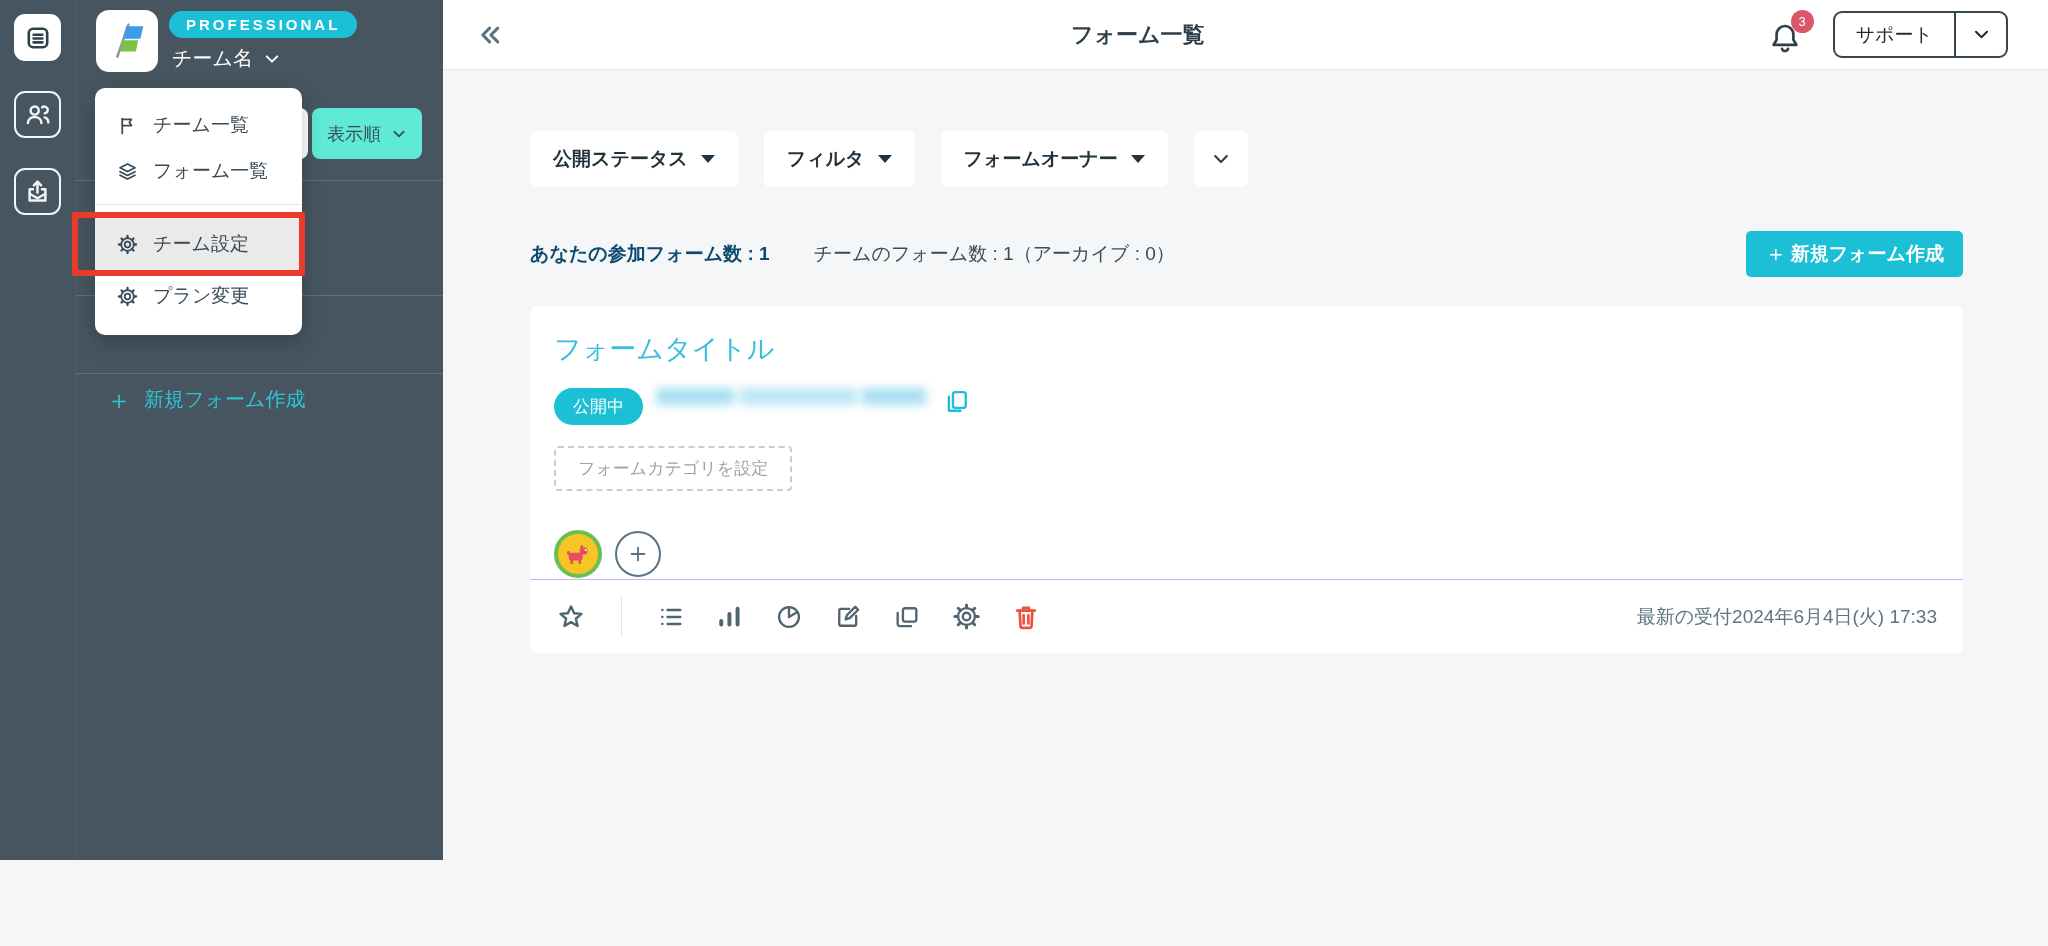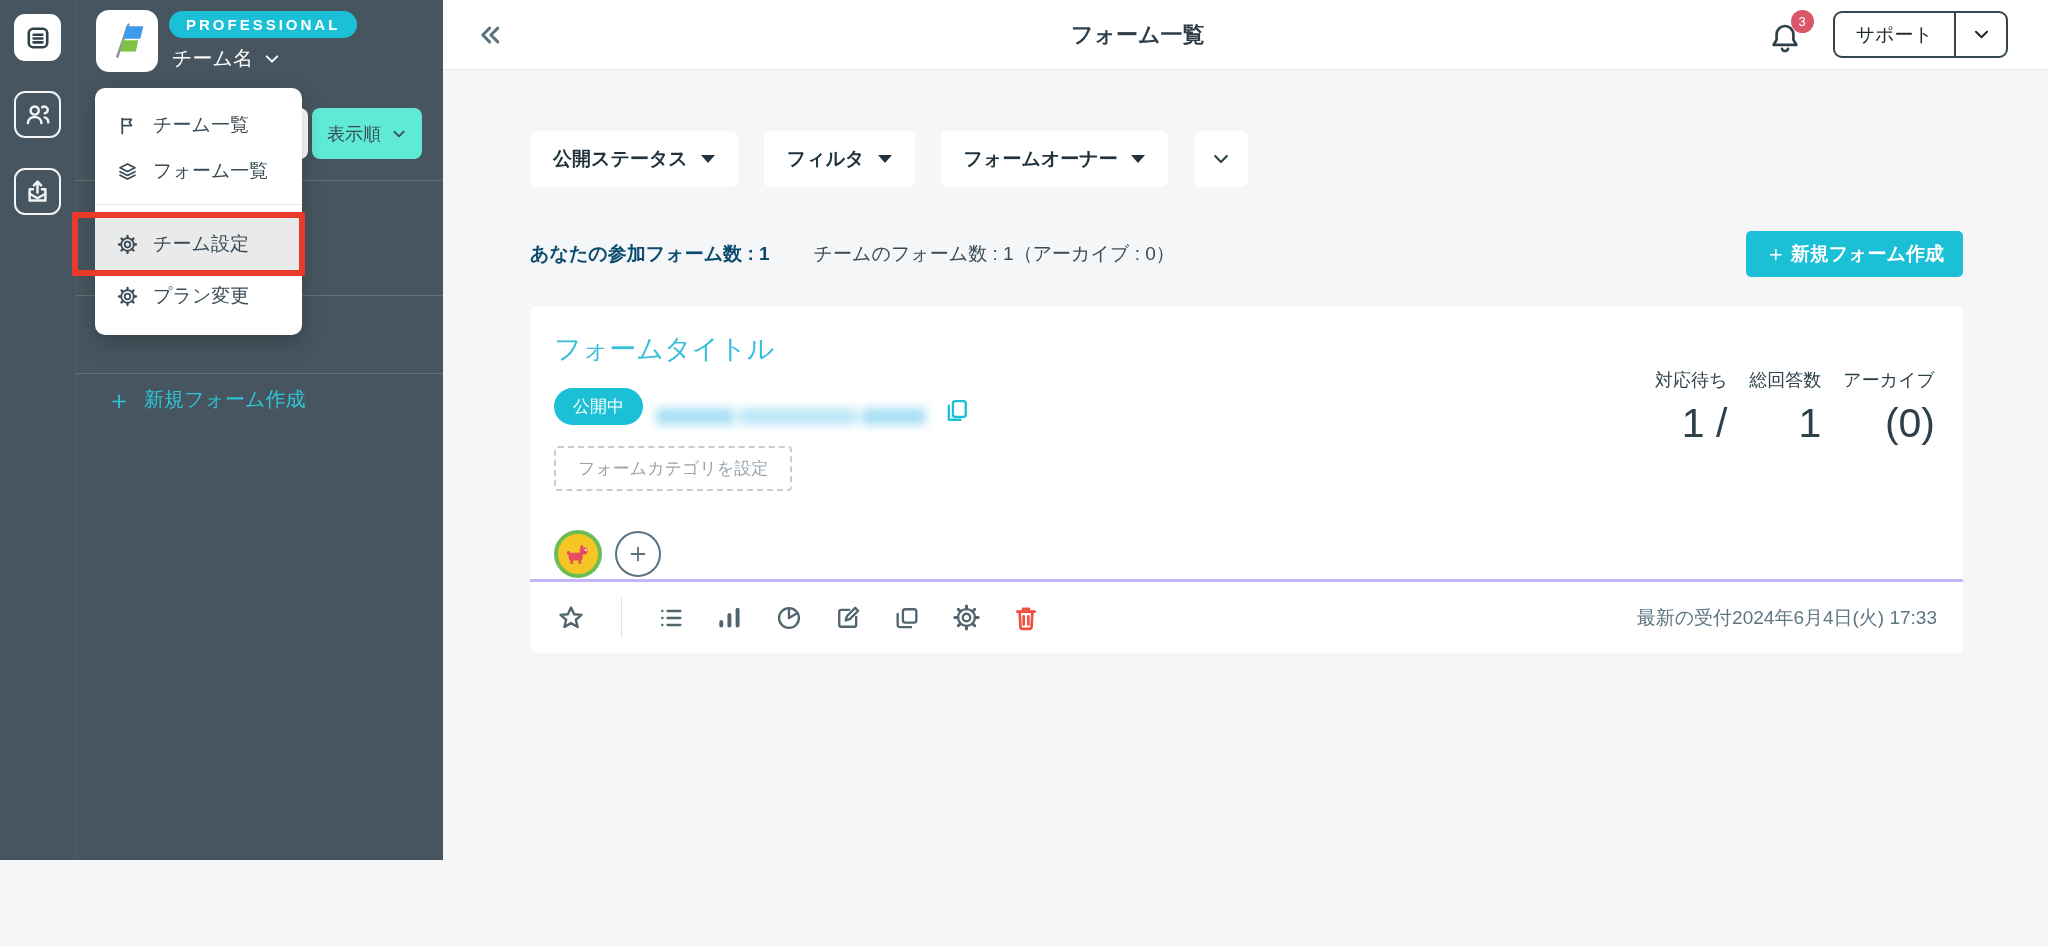--- a/index.html
+++ b/index.html
@@ -60,35 +60,35 @@
   .stats-row { margin-top:44px; display:flex; align-items:center; gap:44px; }
   .stat-joined { font-size:19px; font-weight:bold; color:#0c4a6e; }
   .stat-team { font-size:19px; color:#3A4B56; }
   .newform-btn { margin-left:auto; height:46px; background:#1CC0D6; color:#fff; border:none; border-radius:5px; display:flex; align-items:center; gap:4px; padding:0 19px; font-size:19px; font-weight:bold; cursor:pointer; font-family:inherit; }
   .newform-btn .plus { font-size:22px; font-weight:normal; }
 
   
   .card { margin-top:29px; position:relative; background:#fff; border-radius:6px; height:347px; }
   .card-body { padding:25px 24px; }
   .card-title { font-size:27px; color:#36BEDA; cursor:pointer; }
-  .pub-row { margin-top:21px; display:flex; align-items:flex-end; gap:13px; }
+  .pub-row { margin-top:21px; display:flex; align-items:flex-start; gap:13px; }
   .status-badge { background:#1CC0D6; color:#fff; font-size:17px; padding:7px 19px; border-radius:999px; }
   .blur-url { display:flex; align-items:center; gap:5px; filter:blur(5px); }
   .blur-url i { display:block; height:17px; border-radius:3px; background:#A8DFF2; }
   .blur-url i.b1 { width:78px; } .blur-url i.b2 { width:118px; background:#BCE7F6; } .blur-url i.b3 { width:64px; }
   .copy-ico { cursor:pointer; margin-left:4px; }
   .cat-btn { margin-top:21px; display:inline-flex; border:2px dashed #C8CDD2; border-radius:4px; padding:9px 22px; color:#99A3AB; font-size:17px; background:transparent; cursor:pointer; font-family:inherit; }
   .member-row { margin-top:39px; display:flex; align-items:center; gap:13px; }
   .member-avatar { width:48px; height:48px; border-radius:50%; border:4px solid #6CBE53; background:#F5C624; display:flex; align-items:center; justify-content:center; overflow:hidden; cursor:pointer; }
   .add-member { width:46px; height:46px; border-radius:50%; border:2px solid #5A7280; background:#fff; display:flex; align-items:center; justify-content:center; cursor:pointer; }
   .card-stats { position:absolute; top:62px; right:28px; display:flex; gap:22px; }
   .cs-col { text-align:right; }
   .cs-label { font-size:18px; color:#2E3F4A; }
   .cs-value { margin-top:8px; font-size:41px; color:#2E3F4A; }
-  .card-toolbar { position:absolute; left:0; right:0; bottom:0; height:74px; border-top:3px solid #c4b5fd; display:flex; align-items:center; padding:0 26px; gap:31px; }
+  .card-toolbar { position:absolute; left:0; right:0; bottom:0; height:74px; border-top:1px solid #c4b5fd; display:flex; align-items:center; padding:0 26px; gap:31px; }
   .tool-ico { display:flex; align-items:center; justify-content:center; cursor:pointer; }
   .vdiv { width:1px; height:40px; background:#DDE2E6; margin:0 4px; }
   .latest { margin-left:auto; color:#5E7582; font-size:19px; }
 </style>
 </head>
 <body>
 
 <div class="app">
 
   <div class="rail">
@@ -307,34 +307,20 @@
             </div>
             <div class="add-member">
               <svg width="22" height="22" viewBox="0 0 24 24" fill="none" stroke="#5A7280" stroke-width="2" stroke-linecap="round">
                   <line x1="12" y1="5" x2="12" y2="19"></line>
                   <line x1="5" y1="12" x2="19" y2="12"></line>
                 </svg>
             </div>
           </div>
         </div>
 
-        <div class="card-stats">
-          <div class="cs-col">
-            <div class="cs-label">対応待ち</div>
-            <div class="cs-value">1 /</div>
-          </div>
-          <div class="cs-col">
-            <div class="cs-label">総回答数</div>
-            <div class="cs-value">1</div>
-          </div>
-          <div class="cs-col">
-            <div class="cs-label">アーカイブ</div>
-            <div class="cs-value">(0)</div>
-          </div>
-        </div>
 
         <div class="card-toolbar">
           <span class="tool-ico">
             <svg width="30" height="30" viewBox="0 0 24 24" fill="none" stroke="#51656F" stroke-width="1.9" stroke-linejoin="round">
                 <path d="M12 3.6 14.5 9l5.9.5-4.5 3.9 1.4 5.8L12 16.1l-5.3 3.1 1.4-5.8L3.6 9.5 9.5 9Z"></path>
               </svg>
           </span>
           <span class="vdiv"></span>
           <span class="tool-ico">
             <svg width="28" height="28" viewBox="0 0 24 24" fill="none" stroke="#51656F" stroke-width="2" stroke-linecap="round">

